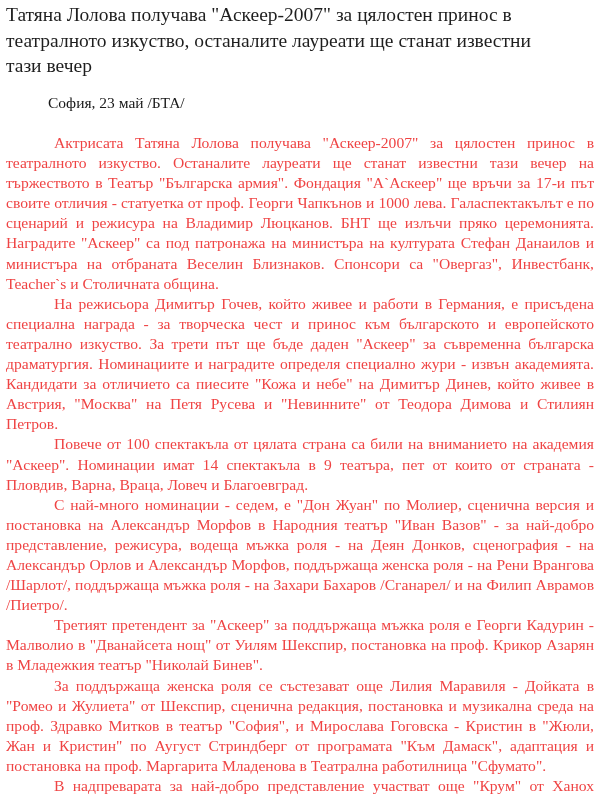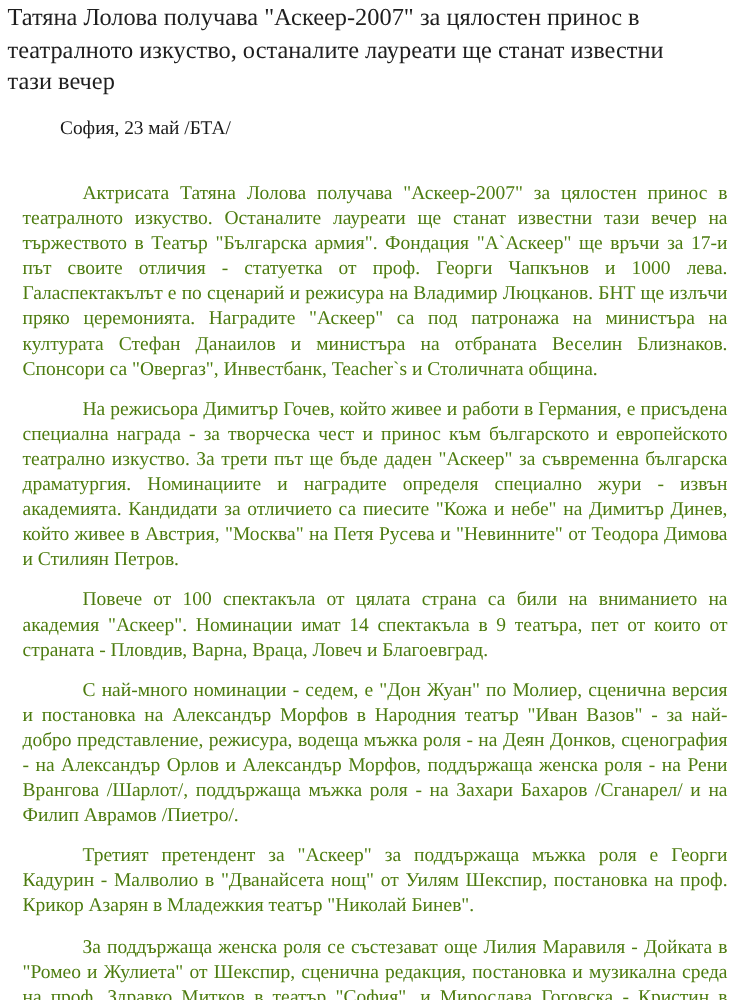--- a/index.html
+++ b/index.html
@@ -20,26 +20,26 @@
   .dateline {
     margin: 0;
     position: absolute; top: 93px; left: 42px;
     font-family: "Liberation Serif", serif;
     font-size: 15.5px; line-height: 20px;
   }
   .body {
     position: absolute; top: 133px; left: 0; width: 588px;
   }
   .body p {
-    margin: 12px;
+    margin: 0;
     font-family: "Liberation Serif", serif;
     font-size: 15.6px; line-height: 20.1px;
     text-align: justify;
     text-indent: 48px;
-    color: #4d7c0f;
+    color: #ef4444;
   }
 </style>
 </head>
 <body>
 
 <div class="page">
   <h1 class="headline">Татяна Лолова получава "Аскеер-2007" за цялостен принос в театралното изкуство, останалите лауреати ще станат известни тази вечер</h1>
   <p class="dateline">София, 23 май  /БТА/</p>
   <div class="body">
     <p>Актрисата Татяна Лолова получава  "Аскеер-2007" за цялостен принос в театралното изкуство. Останалите лауреати ще станат известни тази вечер на тържеството в Театър "Българска армия". Фондация "А`Аскеер" ще връчи за 17-и път своите отличия - статуетка от проф. Георги Чапкънов и 1000 лева. Галаспектакълът е по сценарий и режисура на Владимир Люцканов. БНТ ще излъчи пряко церемонията. Наградите "Аскеер" са под патронажа на министъра на културата Стефан Данаилов и министъра на отбраната Веселин Близнаков. Спонсори са "Овергаз", Инвестбанк, Teacher`s и Столичната община.</p>

